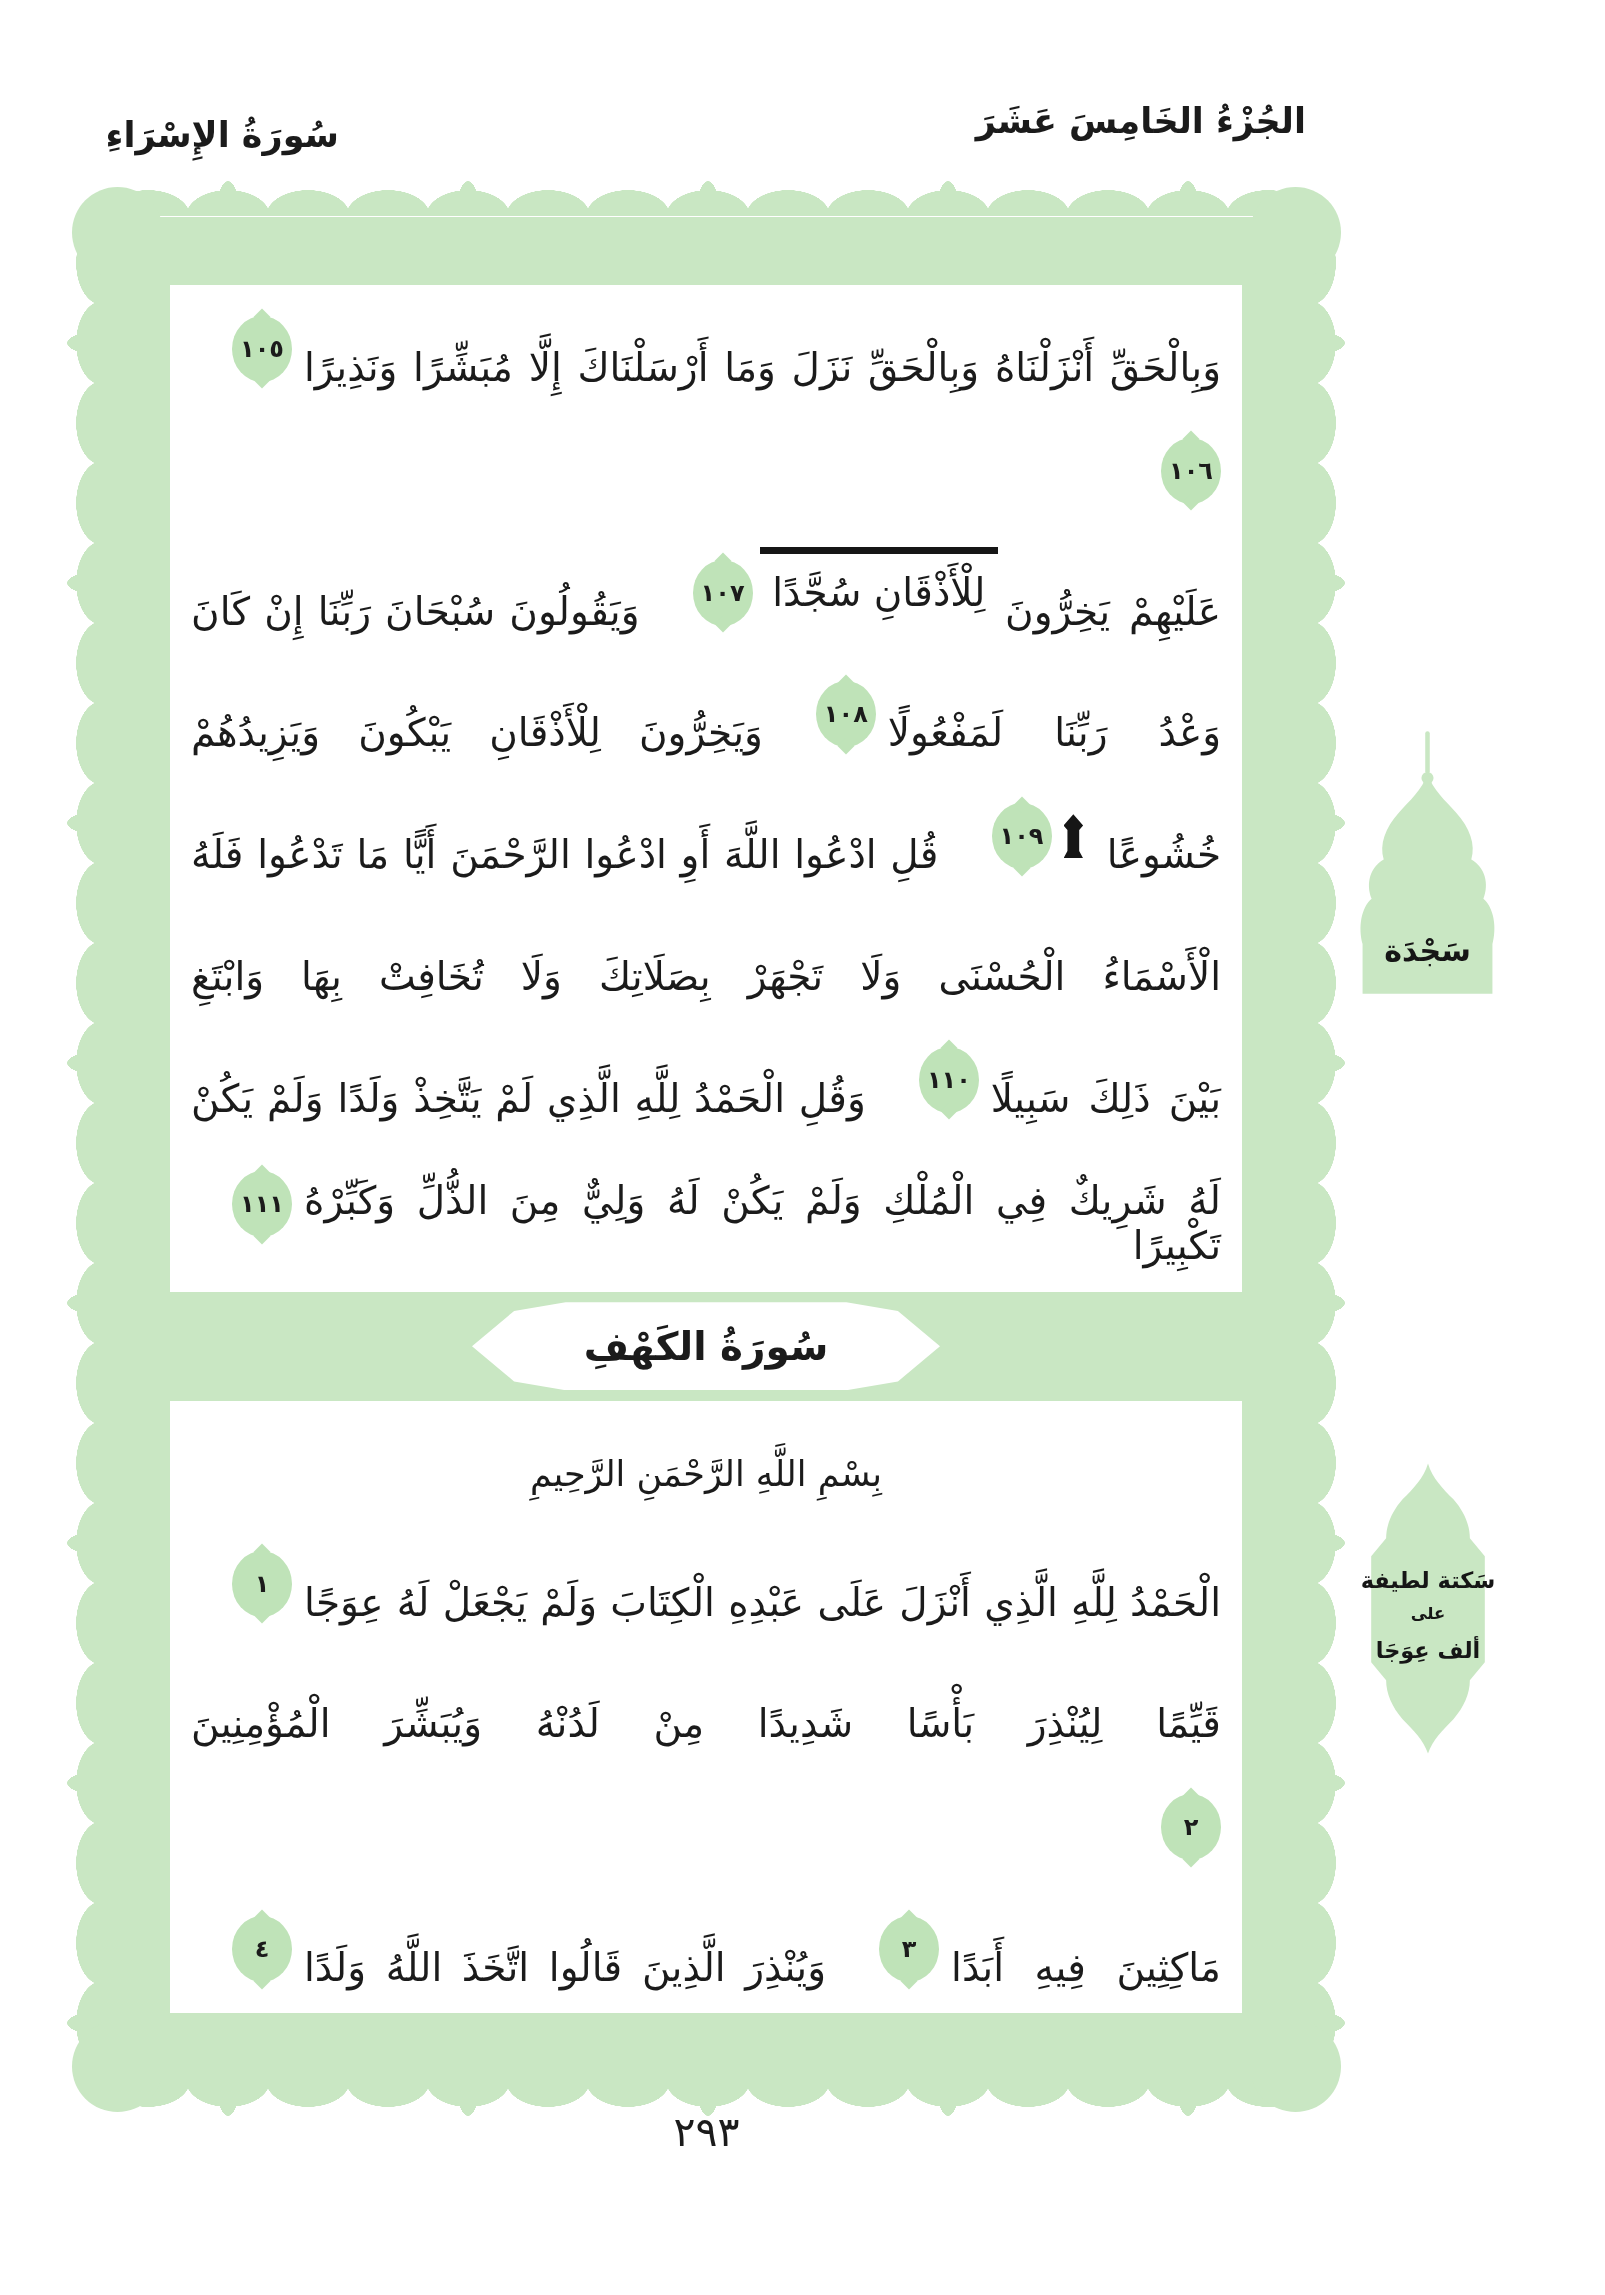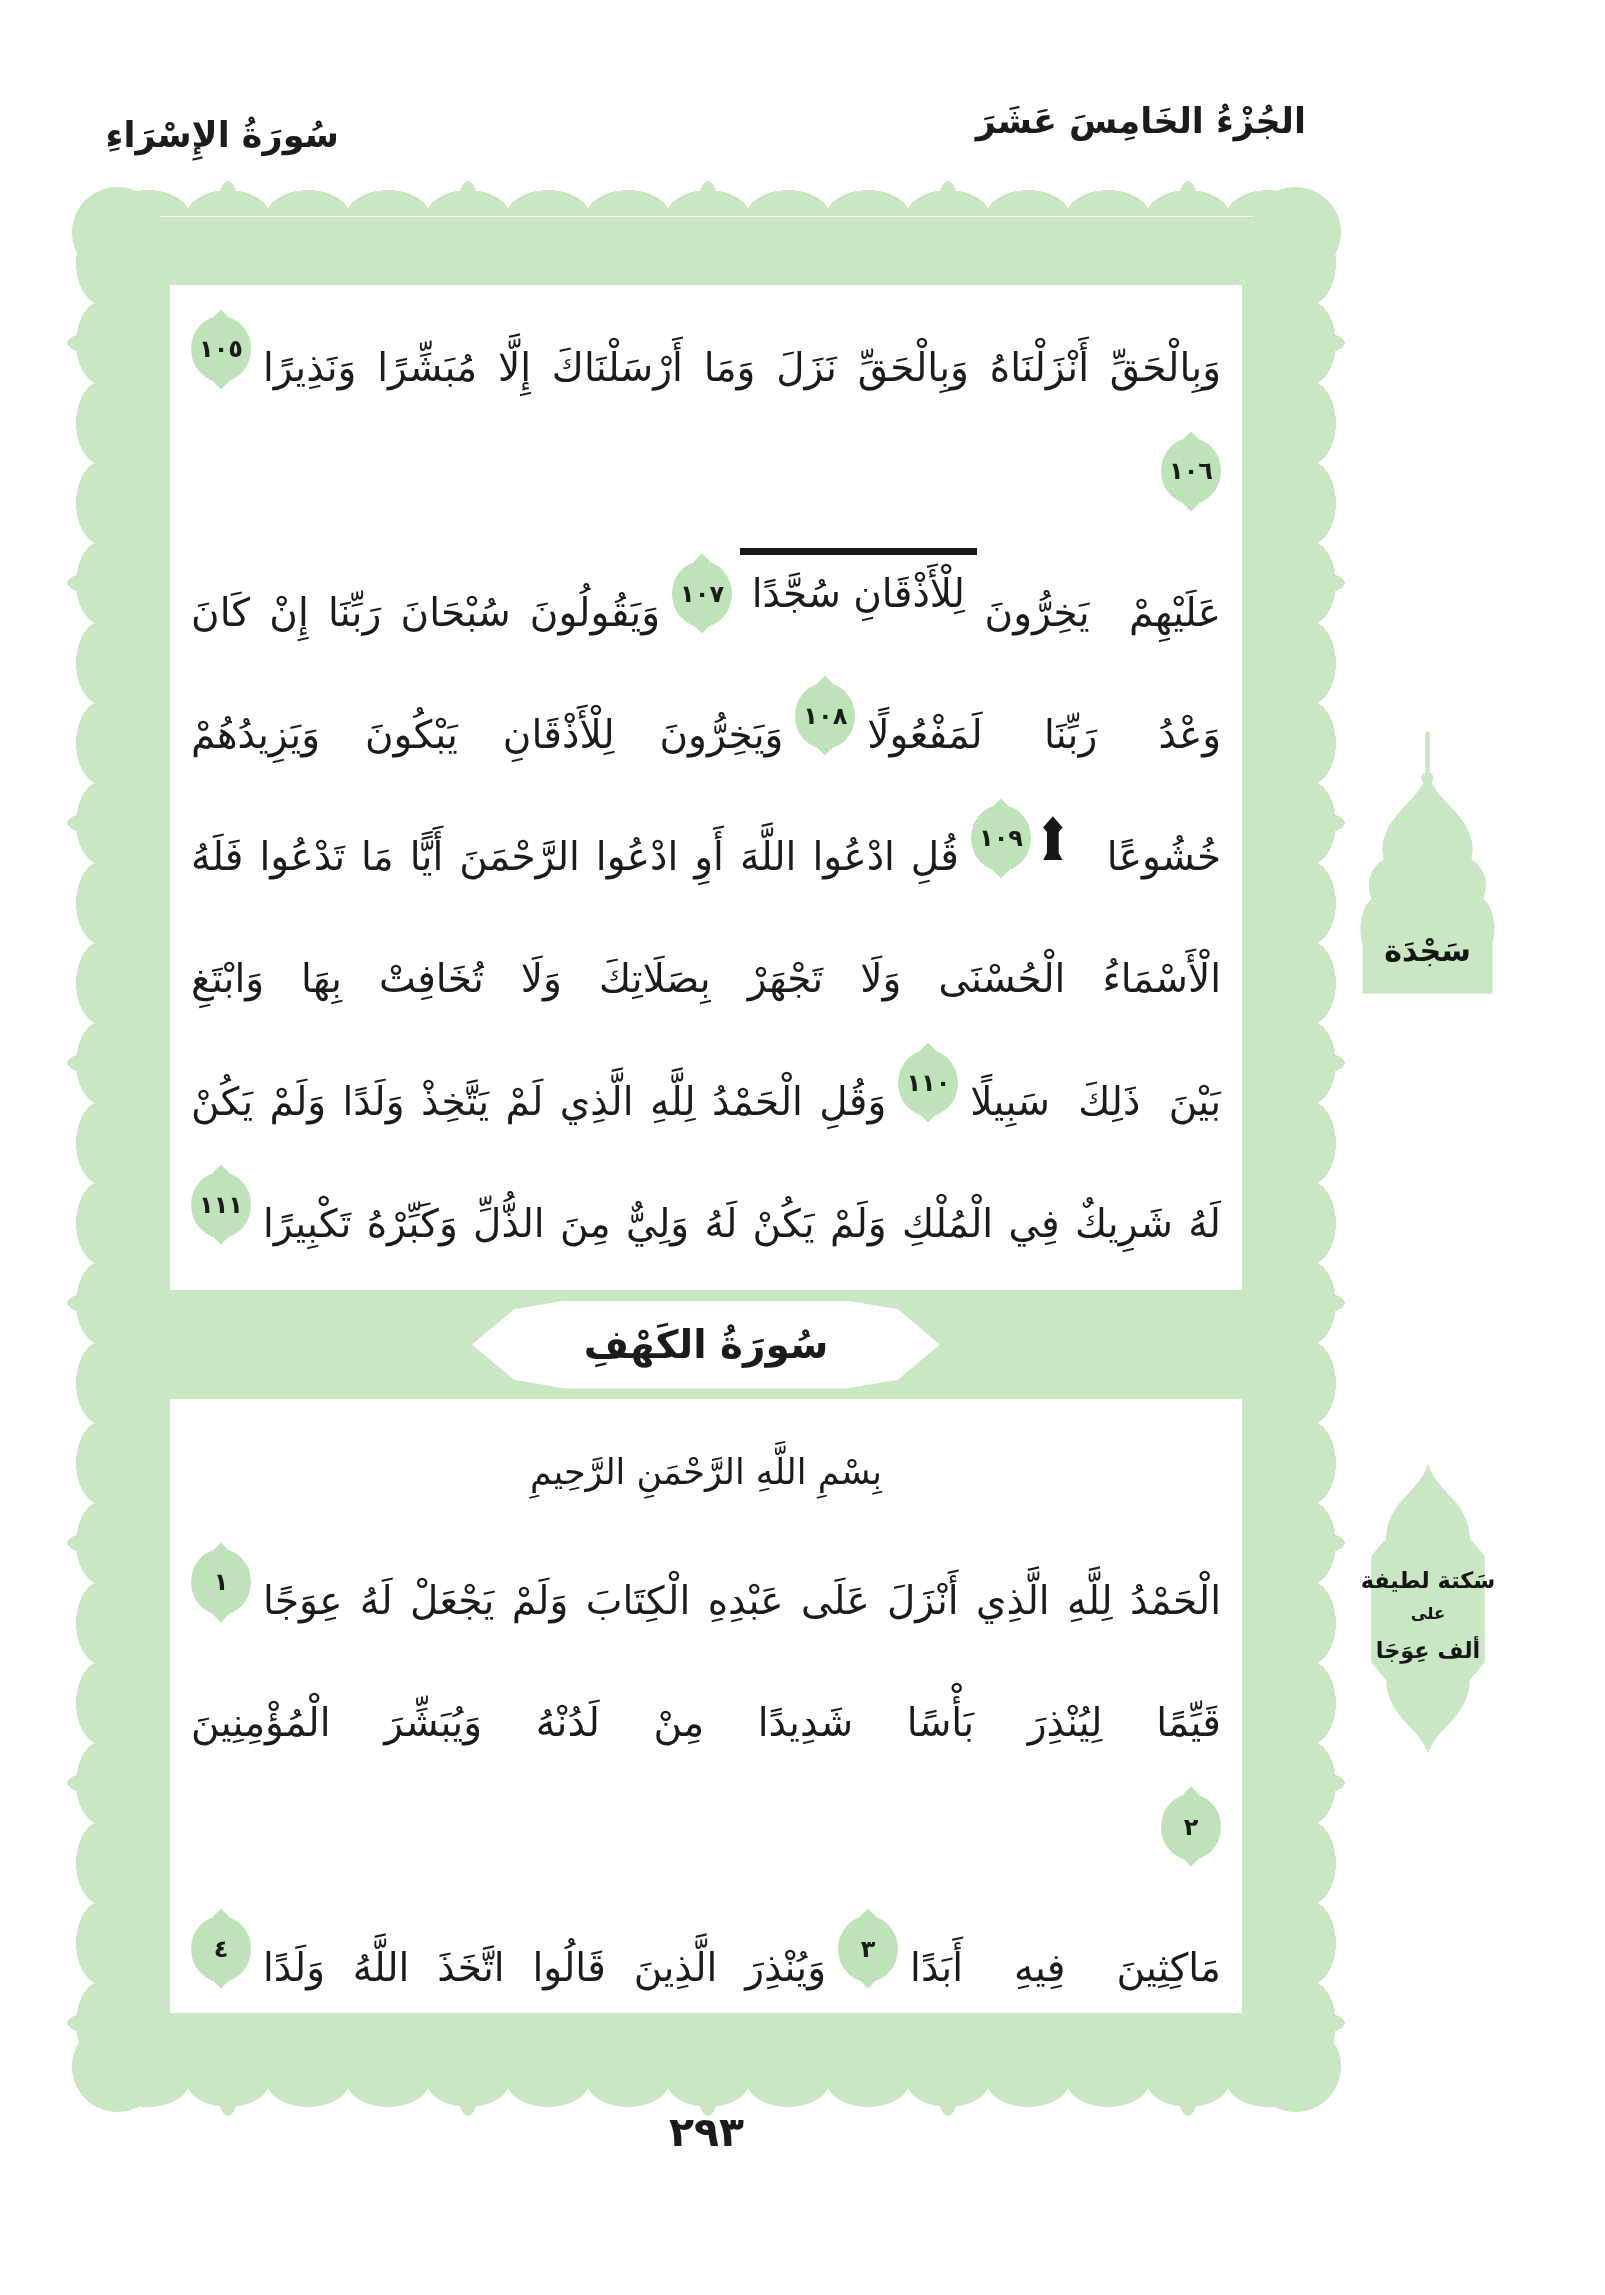--- a/index.html
+++ b/index.html
@@ -36,40 +36,40 @@
   
   .inner{position:absolute;left:68px;top:68px;right:68px;bottom:68px;background:#fff;
     display:flex;flex-direction:column;padding:3px 21px;box-sizing:border-box;}
   .line{flex:1 1 0;display:flex;align-items:center;gap:12px;font-size:39px;direction:rtl;min-width:0;}
   .seg{flex:1 1 auto;min-width:0;text-align:justify;text-align-last:justify;margin-top:37px;}
   .seg:empty{display:none;}
   .oseg{flex:0 1 auto;position:relative;text-align:right;text-align-last:center;padding:0 7.6px;}
   .oseg::before{content:"";position:absolute;left:-4.5px;right:-4.5px;top:-22.7px;height:6.8px;background:#161616;}
   .oseg:empty{display:none;}
   .aya{position:relative;flex:0 0 auto;width:60px;height:66px;background:#bfe3b8;border-radius:50%;
-    display:flex;align-items:center;justify-content:center;font-size:24px;font-weight:bold;}
+    display:flex;align-items:center;justify-content:center;font-size:24px;font-weight:bold;margin-left:41px;}
   .aya::before,.aya::after{content:"";position:absolute;left:50%;width:12px;height:12px;background:#bfe3b8;
     transform:translateX(-50%) rotate(45deg);}
   .aya::before{top:-4.5px;} .aya::after{bottom:-4.5px;}
   .aya:empty{display:none;}
   .sajdah-glyph{flex:0 0 auto;width:19.6px;height:44px;background:#161616;color:transparent;font-size:0;
     clip-path:polygon(50% 0%,100% 26%,80% 36%,80% 84%,100% 100%,0% 100%,20% 84%,20% 36%,0% 26%);}
   .sajdah-glyph:empty{display:none;}
   
   .band{flex:0 0 109px;margin:24px -21px;background:#c9e7c3;display:flex;align-items:center;justify-content:center;}
   .cartouche{width:468px;height:88px;background:#fff;display:flex;align-items:center;justify-content:center;
     clip-path:polygon(0% 50%,9% 10%,20% 0%,80% 0%,91% 10%,100% 50%,91% 90%,80% 100%,20% 100%,9% 90%);}
   .surah-title{font-size:39px;font-weight:bold;}
   .bismillah{flex:0 0 98px;display:flex;align-items:center;justify-content:center;font-size:35px;}
   
   .marker{position:absolute;}
   .marker text{font-family:"DejaVu Sans",sans-serif;fill:#161616;}
   
   .page-number{position:absolute;left:631px;top:2108px;width:151px;text-align:center;
-    font-size:41px;font-weight:bold;}
+    font-size:41px;font-weight:normal;}
 </style>
 </head>
 <body>
 
 <div class="page">
 
   <div class="hdr hdr-surah">سُورَةُ الإِسْرَاءِ</div>
   <div class="hdr hdr-juz">الجُزْءُ الخَامِسَ عَشَرَ</div>
 
   <div class="sc sc-top"></div>

